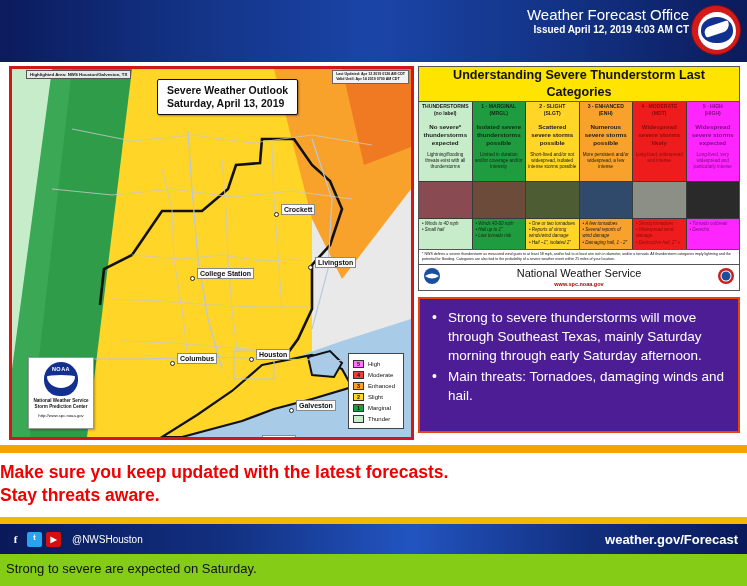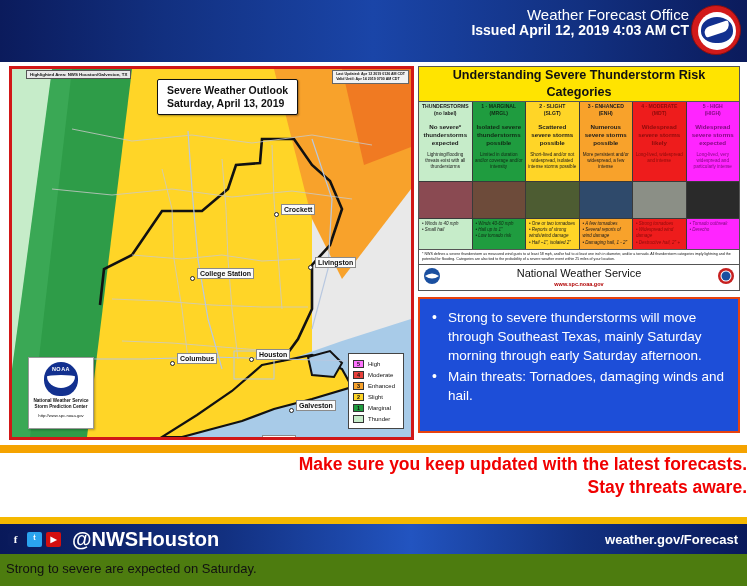--- a/index.html
+++ b/index.html
@@ -20,21 +20,21 @@
     position: absolute; left: 14px; top: 11px;
     color: #ffffff; font-size: 26px; font-weight: 400; letter-spacing: -0.3px;
     text-shadow: 1px 1px 2px rgba(0,0,0,.45);
     white-space: nowrap;
   }
   .wfo-block {
     position: absolute; right: 58px; top: 6px; text-align: right; color:#ffffff;
   }
   .wfo-l1 { font-size: 15px; line-height: 17px; font-weight: 400; white-space:nowrap;}
   .wfo-l2 { font-size: 15px; line-height: 17px; font-weight: 400; white-space:nowrap;}
-  .wfo-l3 { font-size: 14px; line-height: 14px; font-weight: 700; white-space:nowrap;margin-left:32px;}
+  .wfo-l3 { font-size: 10px; line-height: 14px; font-weight: 700; white-space:nowrap;margin-left:32px;}
 
   .nws-seal {
     position: absolute; right: 6px; top: 5px; width: 50px; height: 50px; border-radius: 50%;
     background: #d21a1a; border: 1px solid #8a0f0f;
   }
   .nws-seal .inner {
     position:absolute; left:6px; top:6px; width:38px; height:38px; border-radius:50%;
     background:#ffffff;
   }
   .nws-seal .blue {
@@ -141,60 +141,60 @@
   .risk-foot {
     border-top:1px solid #555; padding:2px 3px; font-size:3.6px; line-height:5px; color:#111;
   }
   .nws-bar { display:flex; align-items:center; border-top:1px solid #555; height:26px; background:#ffffff;}
   .nws-bar .logoL, .nws-bar .logoR { width:26px; text-align:center; }
   .nws-bar .mid { flex:1; text-align:center; }
   .nws-bar .mid .t { font-size:11px; font-weight:400; color:#111; line-height:13px;}
   .nws-bar .mid .u { font-size:5.5px; font-weight:700; color:#b00000; line-height:8px;}
 
   .summary-box {
-    margin-top:6px; background:#1d4ed8; border:2px solid #e8420d; padding:9px 8px 10px 6px;
+    margin-top:6px; background:#4c1d95; border:2px solid #e8420d; padding:9px 8px 10px 6px;
     height:136px;
   }
   .summary-box ul { list-style:none; }
   .summary-box li {
     position:relative; color:#ffffff; font-size:13.5px; line-height:19px;
     padding-left:22px; margin-bottom:2px;
   }
   .summary-box li:before {
     content:"\2022"; position:absolute; left:6px; top:0; font-size:14px; color:#ffffff;
   }
 
   
   .orange-band { position:absolute; left:0; top:445px; width:747px; height:8px; background:#f5a300; }
   .cta {
     position:absolute; left:0; top:453px; width:747px; height:64px; background:#ffffff;
-    text-align:right; 
+    text-align:left; padding-top:8px;
   }
   .cta div { color:#f00000; font-size:17.5px; font-weight:700; line-height:23px; }
   .gold-band { position:absolute; left:0; top:517px; width:747px; height:7px; background:#f5b800; }
 
   .social {
     position:absolute; left:0; top:524px; width:747px; height:30px;
     background: linear-gradient(90deg,#09195a 0%, #123080 30%, #2254c0 55%, #123080 78%, #09195a 100%);
     display:flex; align-items:center;
   }
   .soc-icons { display:flex; align-items:center; margin-left:8px; }
   .soc-ic {
     width:15px; height:15px; margin-right:4px; border-radius:2px;
     display:flex; align-items:center; justify-content:center;
     font-size:11px; font-weight:700; color:#ffffff;
   }
   .ic-fb { background:#0b1b5c; color:#ffffff; font-family:"Liberation Serif",serif; }
   .ic-tw { background:#2aa3ef; }
   .ic-yt { background:#d40f0f; font-size:8px; }
-  .soc-handle { color:#ffffff; font-size:20px; font-weight:700; margin-left:7px; }
+  .soc-handle { color:#ffffff; font-size:10px; font-weight:400; margin-left:7px; }
   .soc-url { margin-left:auto; margin-right:9px; color:#ffffff; font-size:13px; font-weight:700; }
 
   .caption {
-    position:absolute; left:0; top:554px; width:747px; height:32px; background:#4d7c0f;
+    position:absolute; left:0; top:554px; width:747px; height:32px; background:#84cc16;
     color:#111; font-size:13px; line-height:30px; padding-left:6px;
   }
 </style>
 </head>
 <body>
 
 <div class="graphic">
 
   <div class="header">
     <div class="wfo-block">
@@ -331,21 +331,21 @@
               <div class="leg-sw" style="background: rgb(198, 236, 201);"></div>
               <div class="leg-txt">Thunder</div>
             </div>
           </div>
       </div>
     </div>
 
     <div class="right-panel">
 
       <div class="risk-card">
-        <div class="risk-title">Understanding Severe Thunderstorm Risk Categories</div>
+        <div class="risk-title">Understanding Severe Thunderstorm Last Categories</div>
         <div class="risk-table" id="risk-table">
             <div class="risk-col">
               <div class="rc-head" style="background: rgb(198, 236, 201); color: rgb(27, 27, 27);">
                 <div class="n1">THUNDERSTORMS</div>
                 <div class="n2">(no label)</div>
               </div>
               <div class="rc-desc" style="background: rgb(198, 236, 201); color: rgb(27, 27, 27);">No severe* thunderstorms expected</div>
               <div class="rc-sub" style="background: rgb(198, 236, 201); color: rgb(27, 27, 27);">Lightning/flooding threats exist with all thunderstorms</div>
               <div class="rc-photo" style="background: rgb(138, 74, 82);"></div>
               <div class="rc-bul" style="background: rgb(198, 236, 201); color: rgb(27, 27, 27);">

